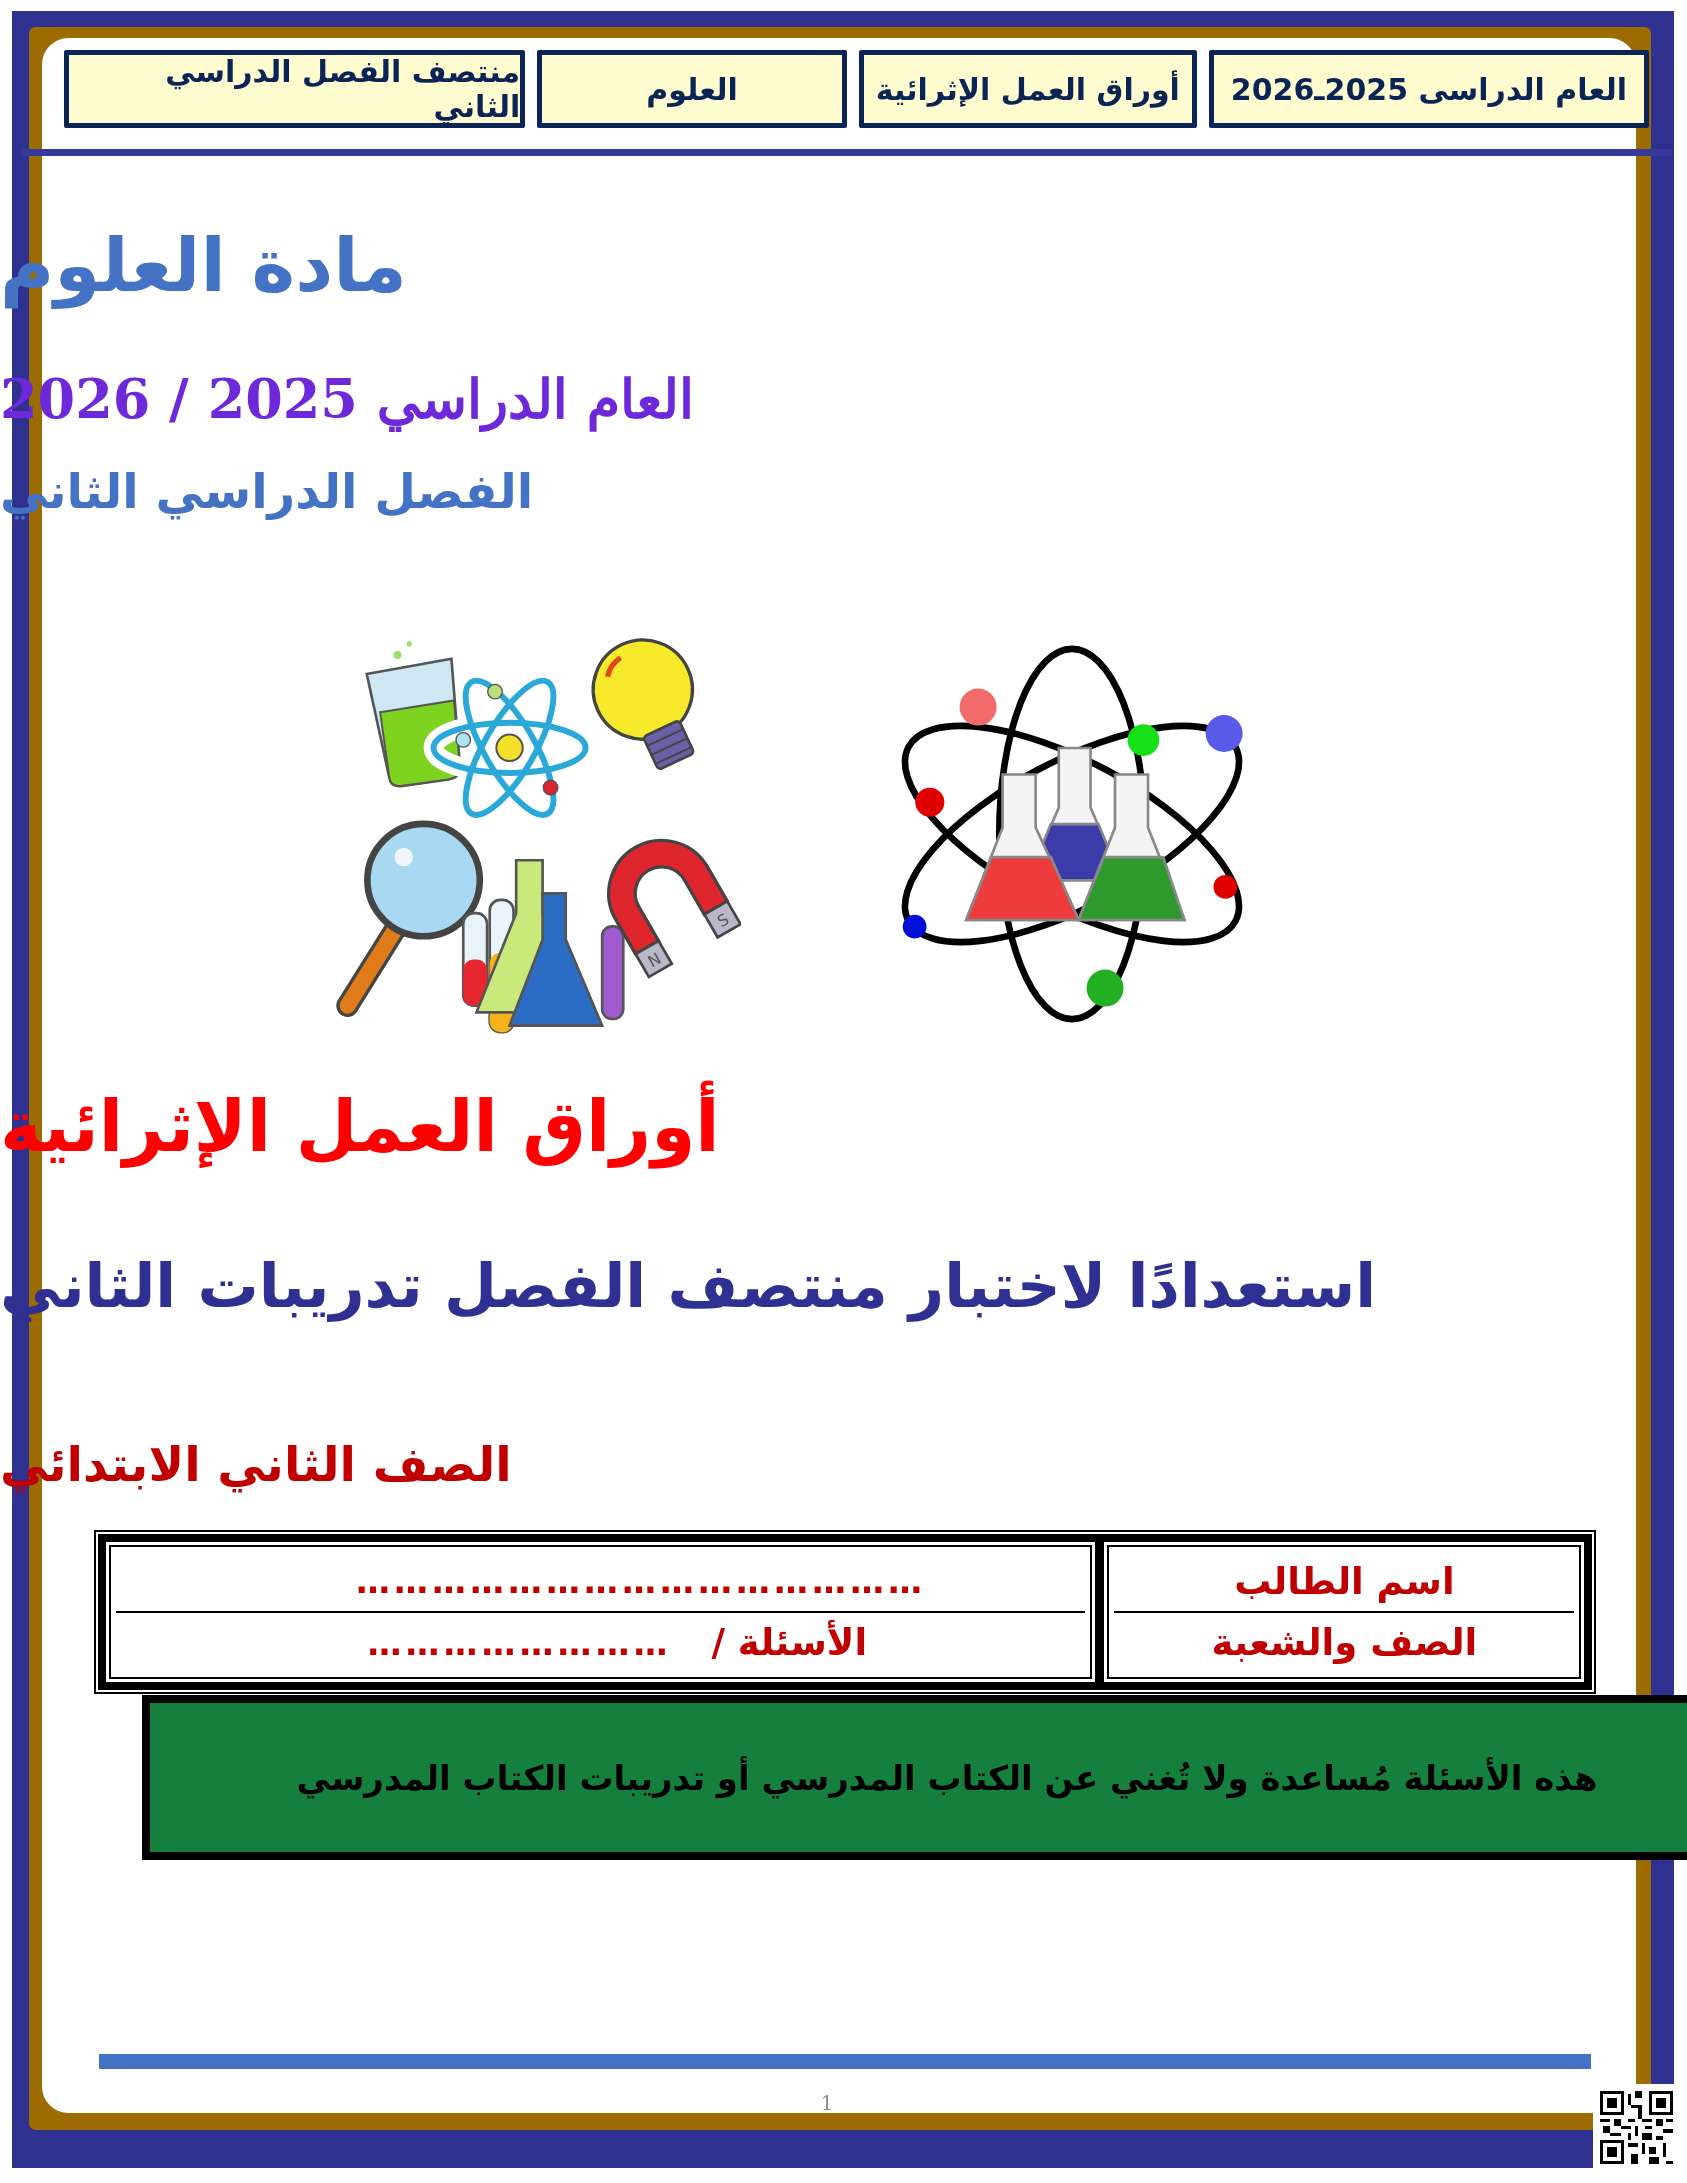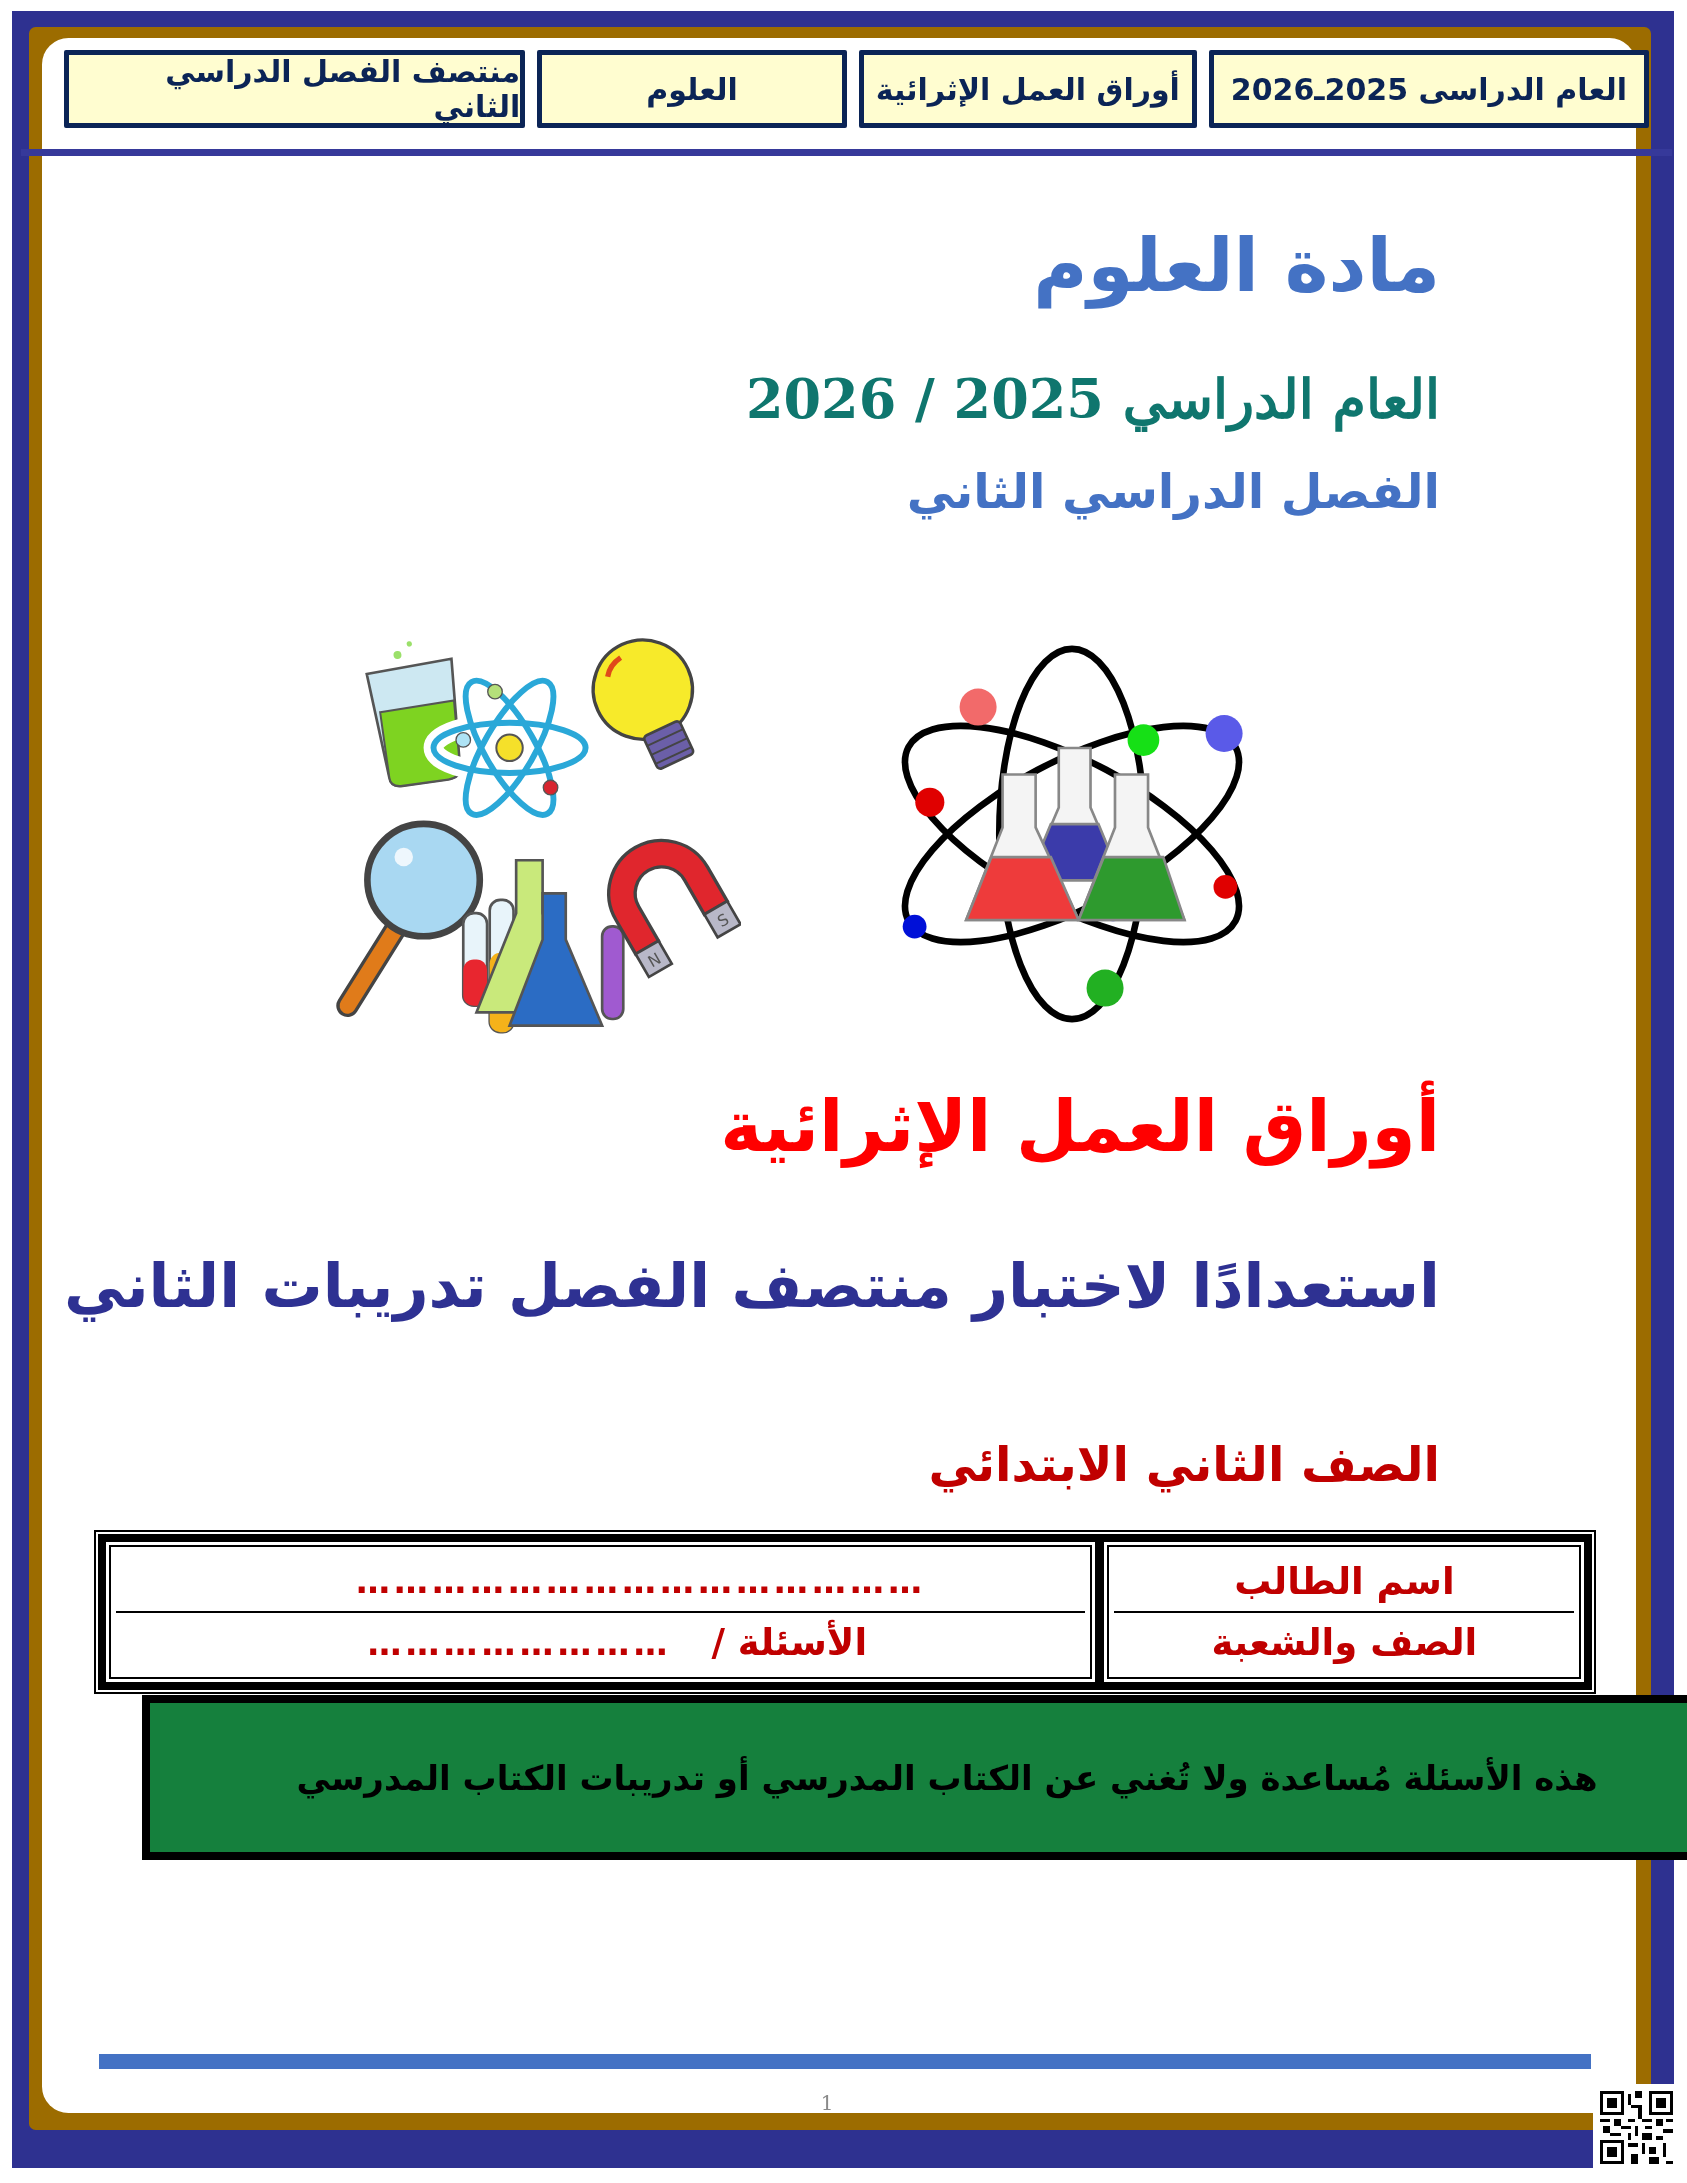--- a/index.html
+++ b/index.html
@@ -31,23 +31,23 @@
     color: #0B2456; font-weight: bold; font-size: 30px;
     font-family: "DejaVu Sans", sans-serif;
   }
   .pill.p1 { width: 442px; }
   .pill.p2 { width: 339px; }
   .pill.p3 { width: 311px; }
   .pill.p4 { width: 463px; }
   .header-line {
     position: absolute; left: 21px; top: 149px; width: 1651px; height: 7.3px; background: #36399A;
   }
-  .center { position: absolute; left: 0; width: 1440px; text-align: right; direction: rtl; }
+  .center { position: absolute; left: 0; width: 1440px; text-align: left; direction: rtl; }
   .subject-title { top: 222px; font-size: 74px; font-weight: bold; color: #4472C4; }
-  .year-line { top: 367px; font-size: 54px; font-weight: bold; color: #0f766e; font-family: "DejaVu Serif", "Liberation Serif", serif; }
+  .year-line { top: 367px; font-size: 54px; font-weight: bold; color: #6d28d9; font-family: "DejaVu Serif", "Liberation Serif", serif; }
   .term-line { top: 463px; font-size: 48px; font-weight: bold; color: #4472C4; }
   .main-title { top: 1085px; font-size: 71px; font-weight: bold; color: #FF0000; }
   .prep-line { top: 1250px; font-size: 61px; font-weight: bold; color: #2E3192; }
   .grade-line { top: 1436px; font-size: 48px; font-weight: bold; color: #C00000; }
 
   .clipart { position: absolute; left: 331px; top: 622px; width: 410px; height: 417px; }
   .atom-art { position: absolute; left: 880px; top: 629px; width: 384px; height: 410px; }
 
   .student-table {
     position: absolute; left: 98px; top: 1534px; width: 1494px; height: 156px;

